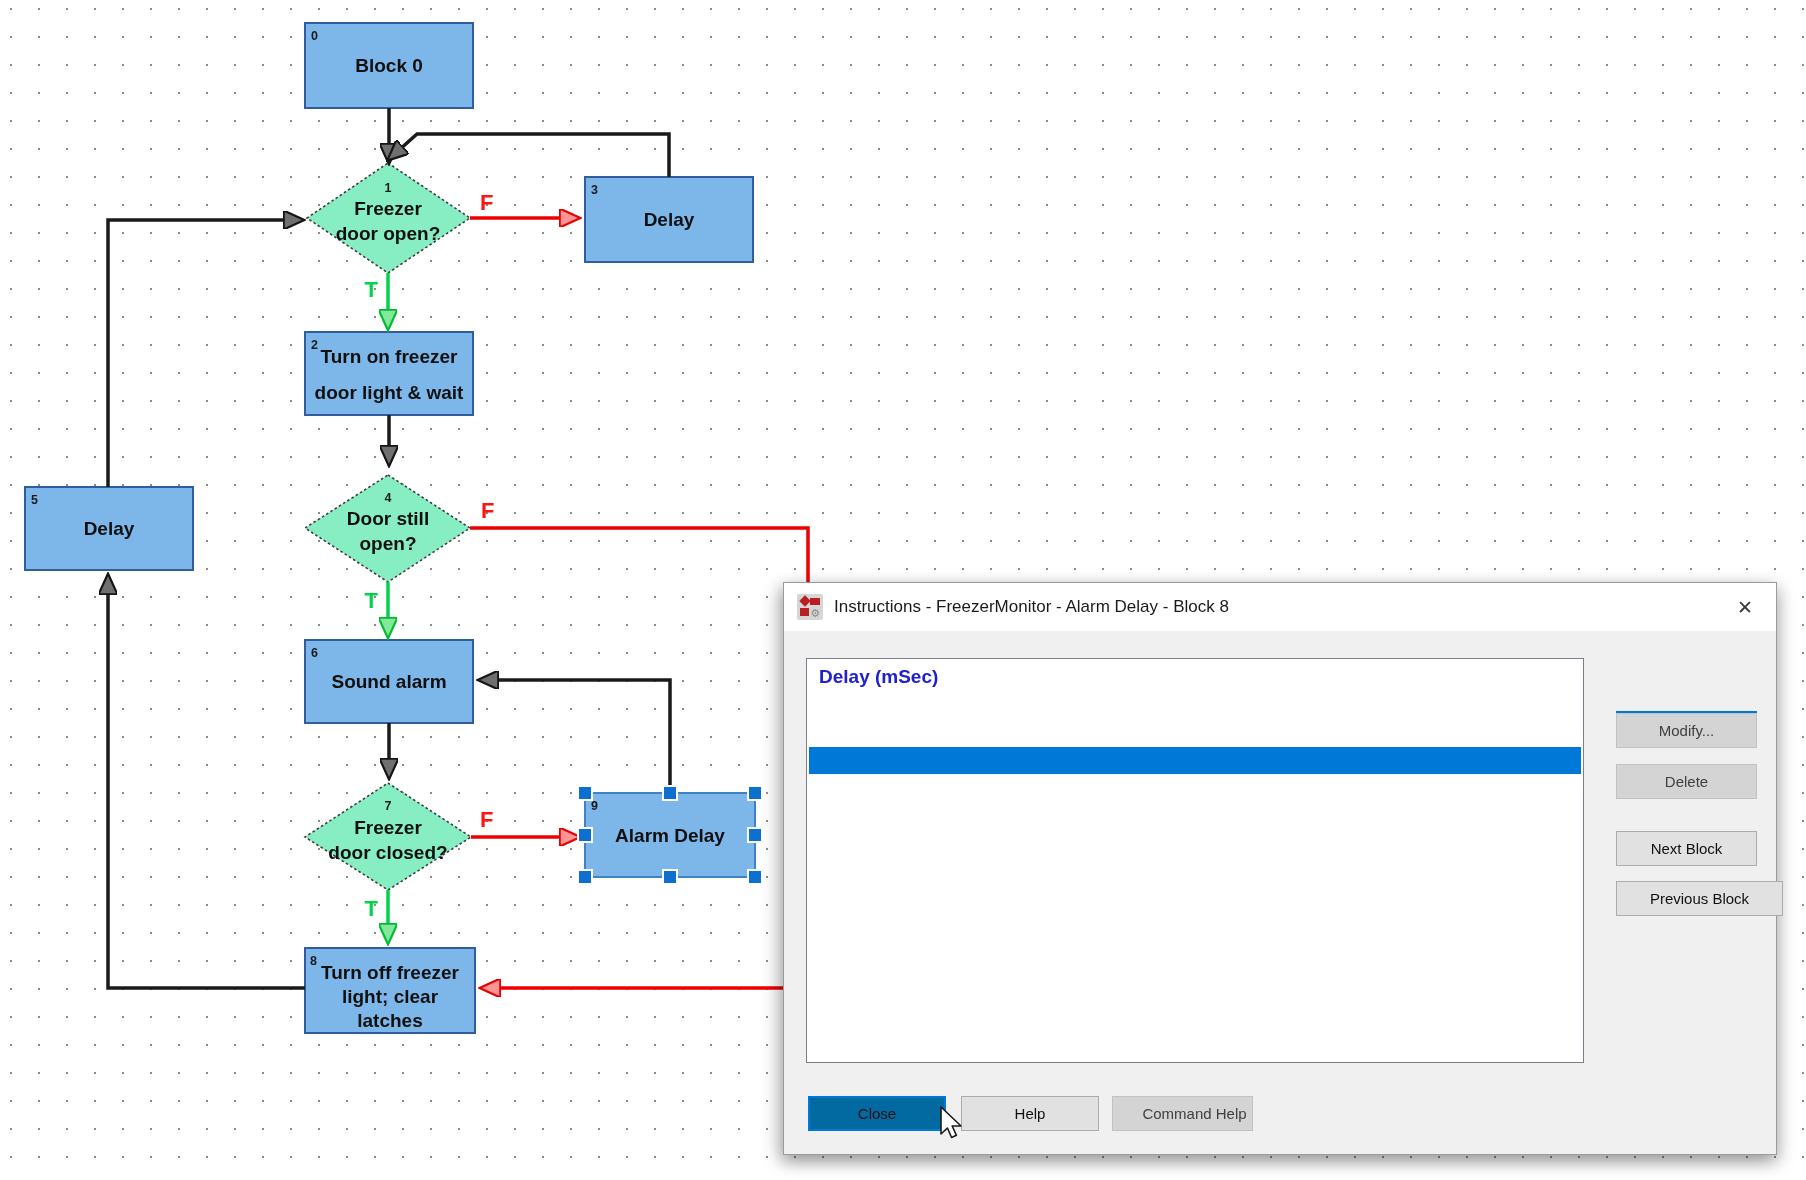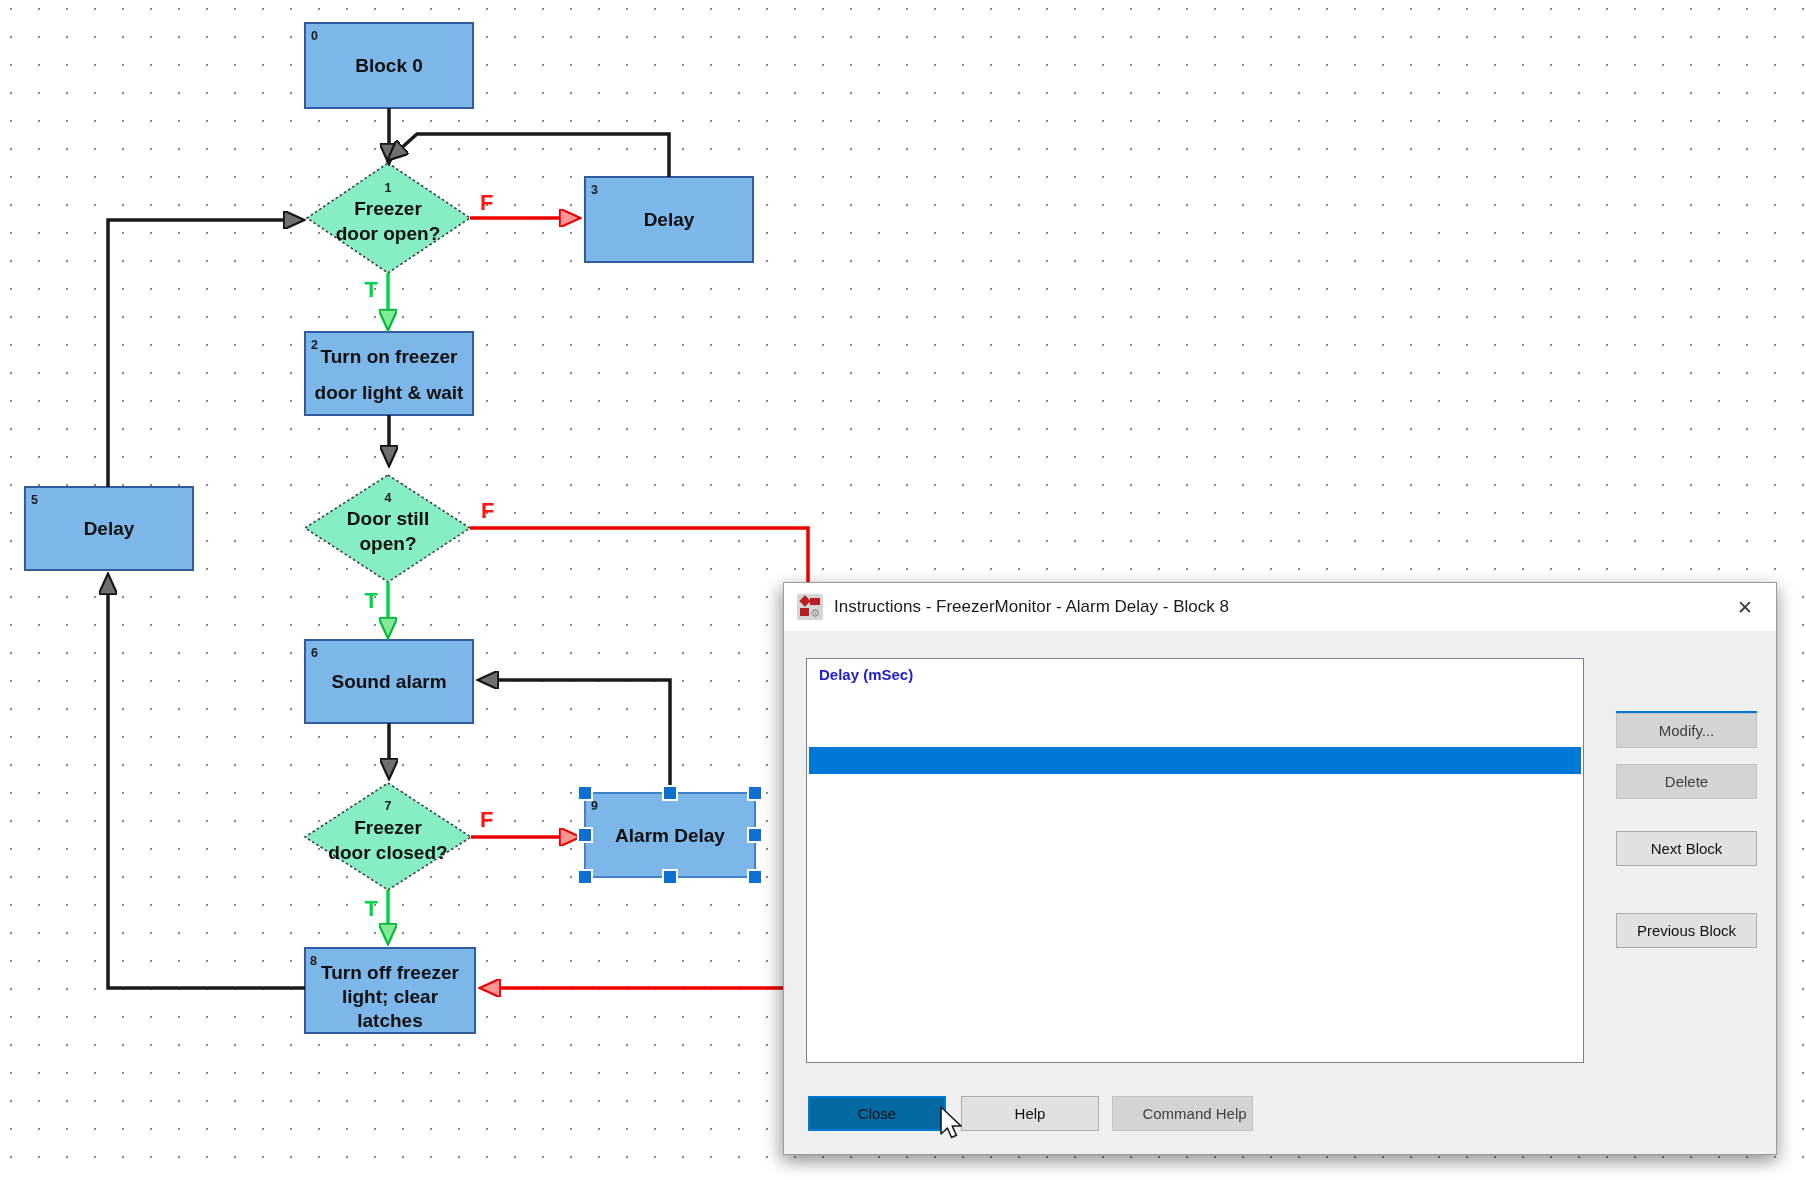--- a/index.html
+++ b/index.html
@@ -58,37 +58,37 @@
   .close-btn{
     position:absolute;right:10px;top:6px;width:42px;height:36px;
     display:flex;align-items:center;justify-content:center;
     font-size:19px;color:#3c3c3c;cursor:default;background:transparent;border:none;
     font-family:"DejaVu Sans",sans-serif;
   }
   .listbox{
     position:absolute;left:22px;top:75px;width:778px;height:405px;
     background:#ffffff;border:1px solid #7b7f87;
   }
-  .list-header{position:absolute;left:12px;top:7px;font-size:15px;font-weight:bold;color:var(--list-header-color);}
+  .list-header{position:absolute;left:12px;top:7px;font-size:19px;font-weight:bold;color:var(--list-header-color);}
   .list-instruction{position:absolute;left:0;right:0;top:33px;text-align:center;font-size:15.5px;font-weight:bold;color:#111;}
   .selected-row{position:absolute;left:2px;right:2px;top:88px;height:27px;background:var(--selected-row);}
   .btn{
     position:absolute;height:35px;font-size:15px;color:#111;
     background:#e1e1e1;border:1px solid #acacac;
     display:flex;align-items:center;justify-content:center;
     font-family:"Liberation Sans","DejaVu Sans",sans-serif;
   }
   .btn.default{border:2px solid var(--accent);}
   .btn.disabled{background:#d4d4d4;border-color:#c2c2c2;color:#404040;}
   .btn.hover{background:#0369a1;border:2px solid var(--accent);}
   .btn-add{left:832px;top:80px;width:141px;margin-top:48px;}
   .btn-modify{left:832px;top:130px;width:141px;}
   .btn-delete{left:832px;top:181px;width:141px;}
   .btn-next{left:832px;top:248px;width:141px;}
-  .btn-prev{left:832px;top:298px;width:141px;margin-top:32px;}
+  .btn-prev{left:832px;top:298px;width:167px;}
   .btn-close{left:24px;top:513px;width:138px;}
   .btn-help{left:177px;top:513px;width:138px;}
   .btn-cmdhelp{left:328px;top:513px;width:141px;padding-left:24px;}
   .cursor{position:absolute;left:938px;top:1106px;z-index:9;}
 </style>
 </head>
 <body>
 
 <div class="canvas">
 <svg width="1806" height="1180" viewBox="0 0 1806 1180">

